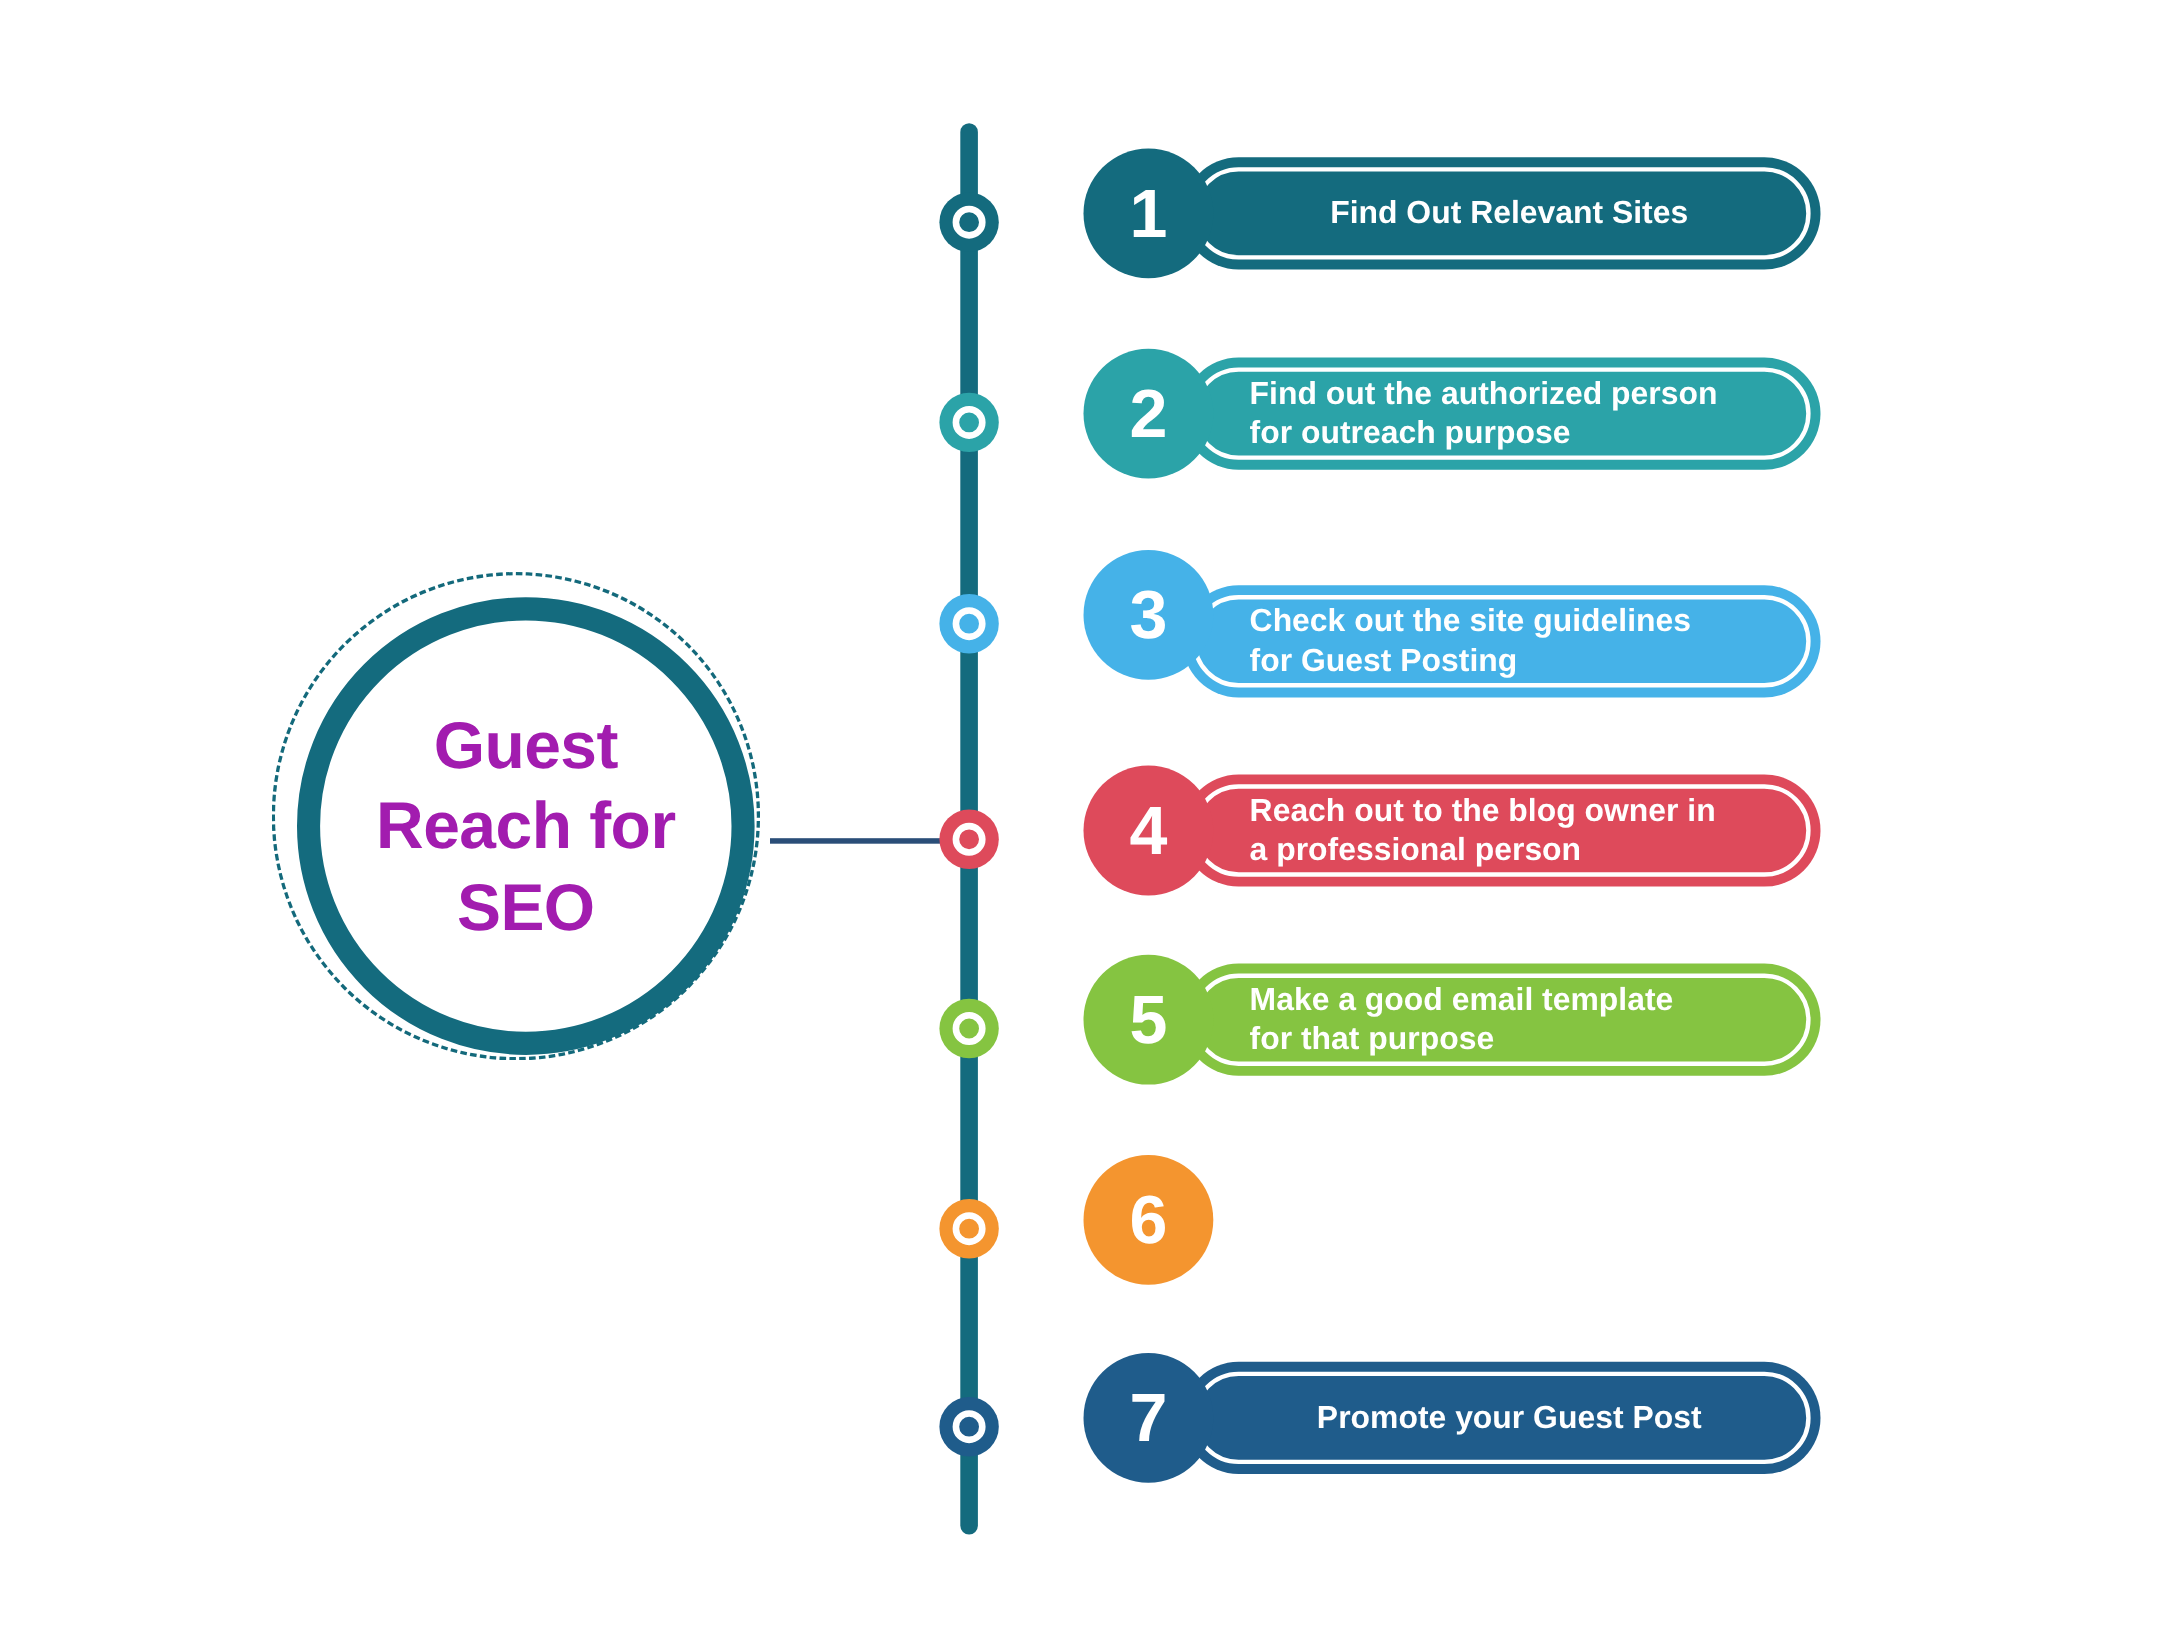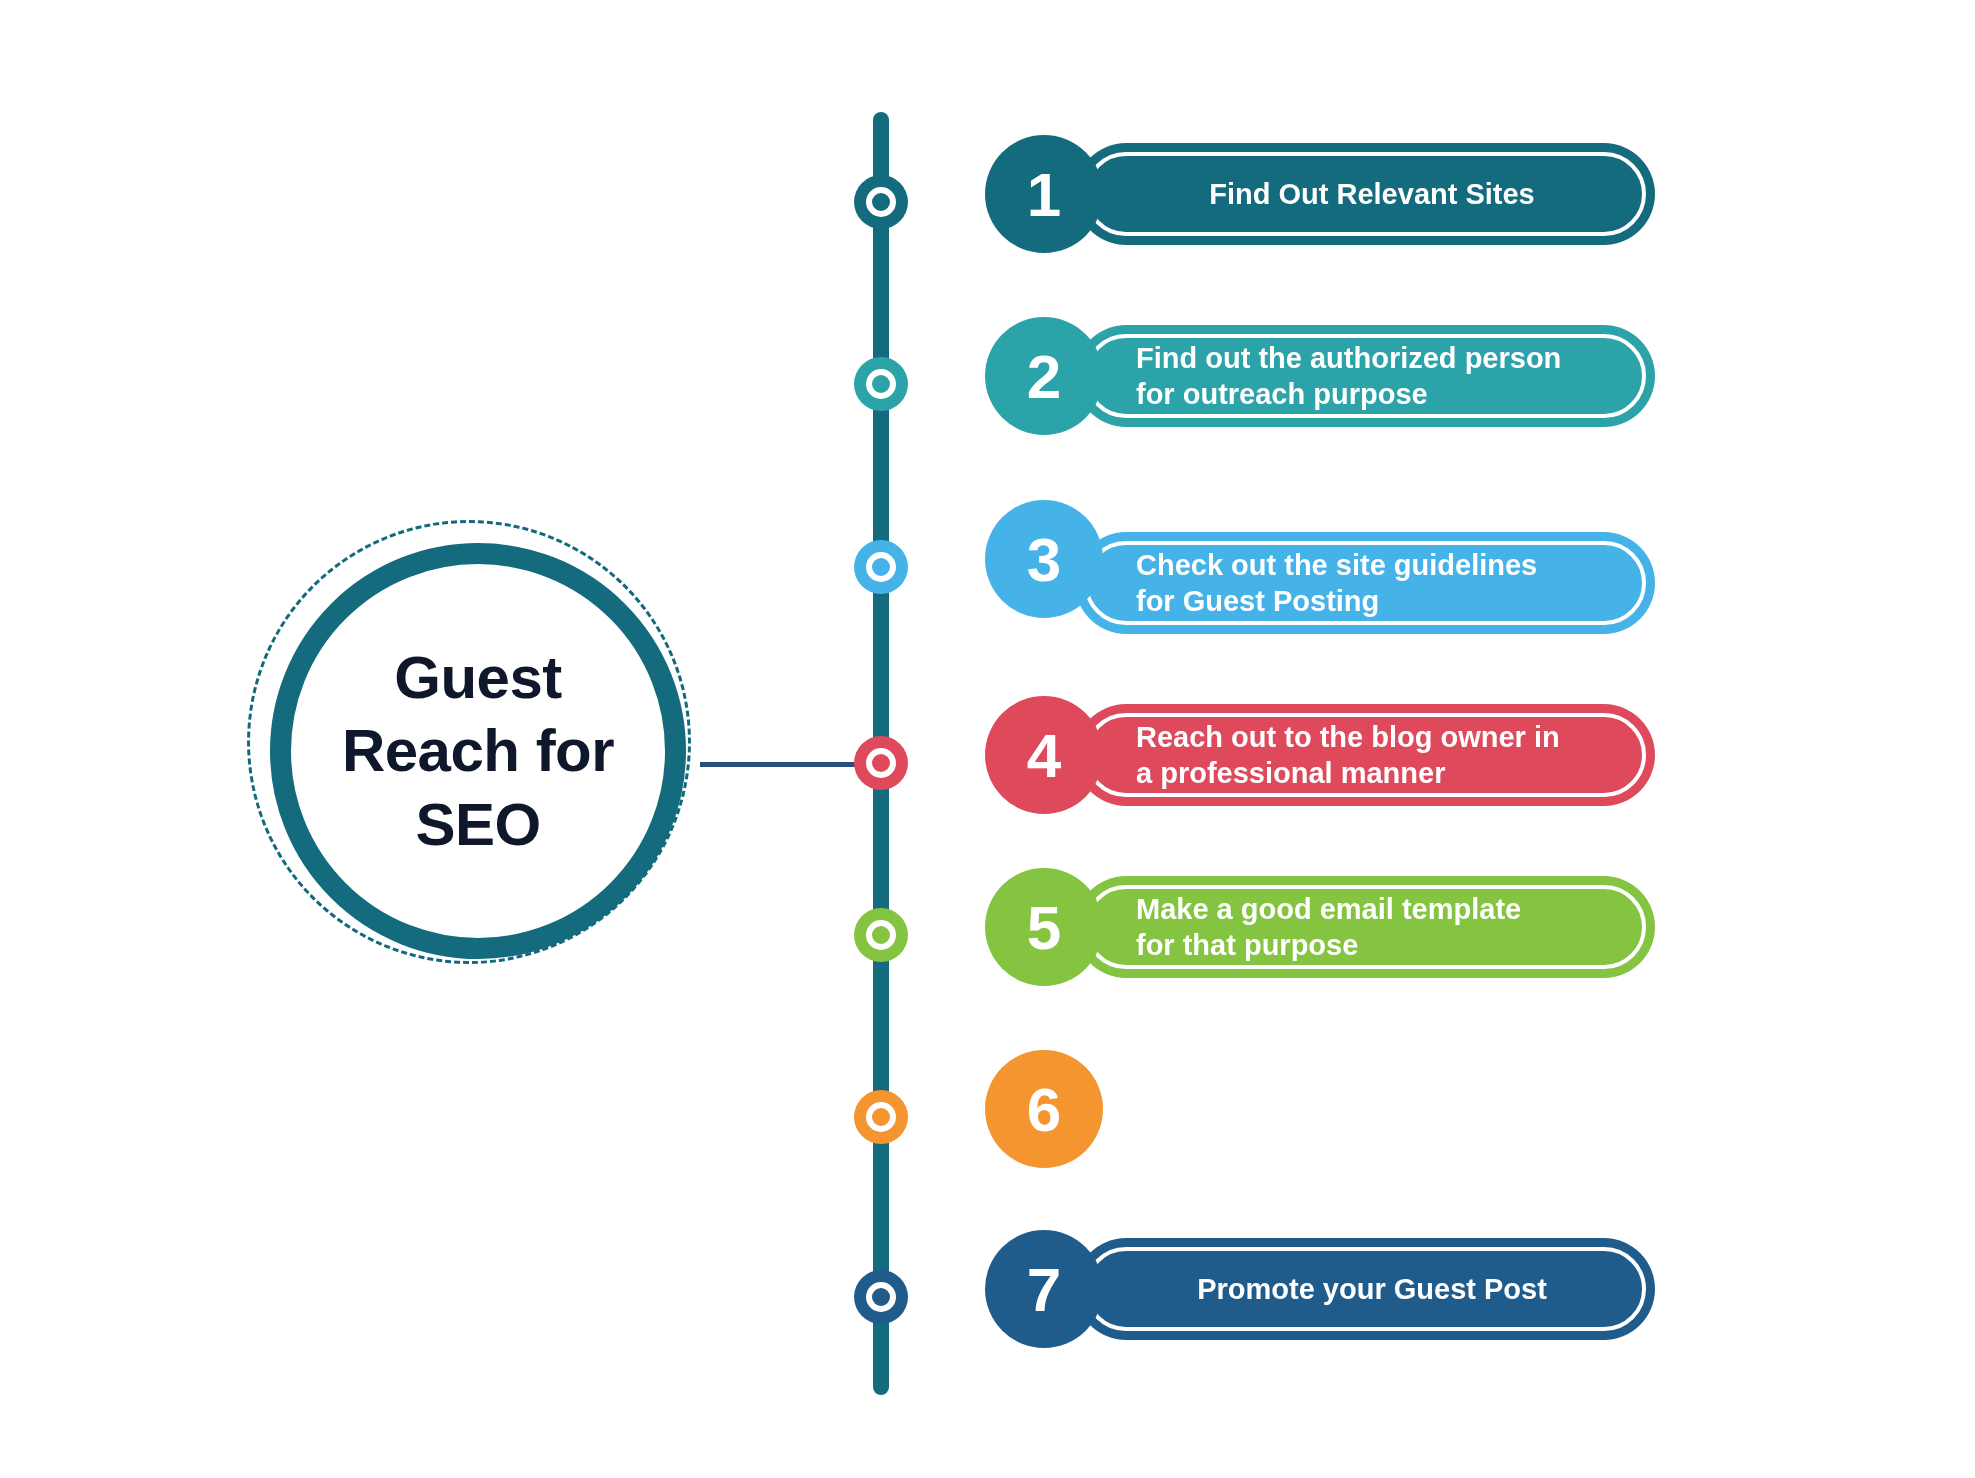--- a/index.html
+++ b/index.html
@@ -134,21 +134,21 @@
   .pill-text span{display:block;}
 </style>
 </head>
 <body>
 
 <div id="stage">
 
   <div id="hub">
     <div id="hub-dashed" style="border-color: rgb(19, 105, 123);"></div>
     <div id="hub-ring" style="border-color: rgb(20, 107, 126);"></div>
-    <div id="hub-label" style="color: #0f172a;">
+    <div id="hub-label" style="color: #a21caf;">
       <span>Guest</span>
       <span>Reach for</span>
       <span>SEO</span>
     </div>
   </div>
 
   <div id="hub-connector" style="background: rgb(42, 78, 120);"></div>
 
   <div id="timeline-line" style="background: rgb(20, 107, 126);"></div>
 
@@ -207,21 +207,21 @@
       </div>
     </div>
     <div class="num-circle" style="background: rgb(69, 178, 232);">3</div>
   </div>
 
   <div class="step-row" style="top:696px;">
     <div class="pill" style="background: rgb(222, 74, 91);">
       <div class="pill-inner">
         <div class="pill-text">
           <span>Reach out to the blog owner in</span>
-          <span>a professional manner</span>
+          <span>a professional person</span>
         </div>
       </div>
     </div>
     <div class="num-circle" style="background: rgb(222, 74, 91);">4</div>
   </div>
 
   <div class="step-row" style="top:868px;">
     <div class="pill" style="background: rgb(133, 196, 65);">
       <div class="pill-inner">
         <div class="pill-text">

